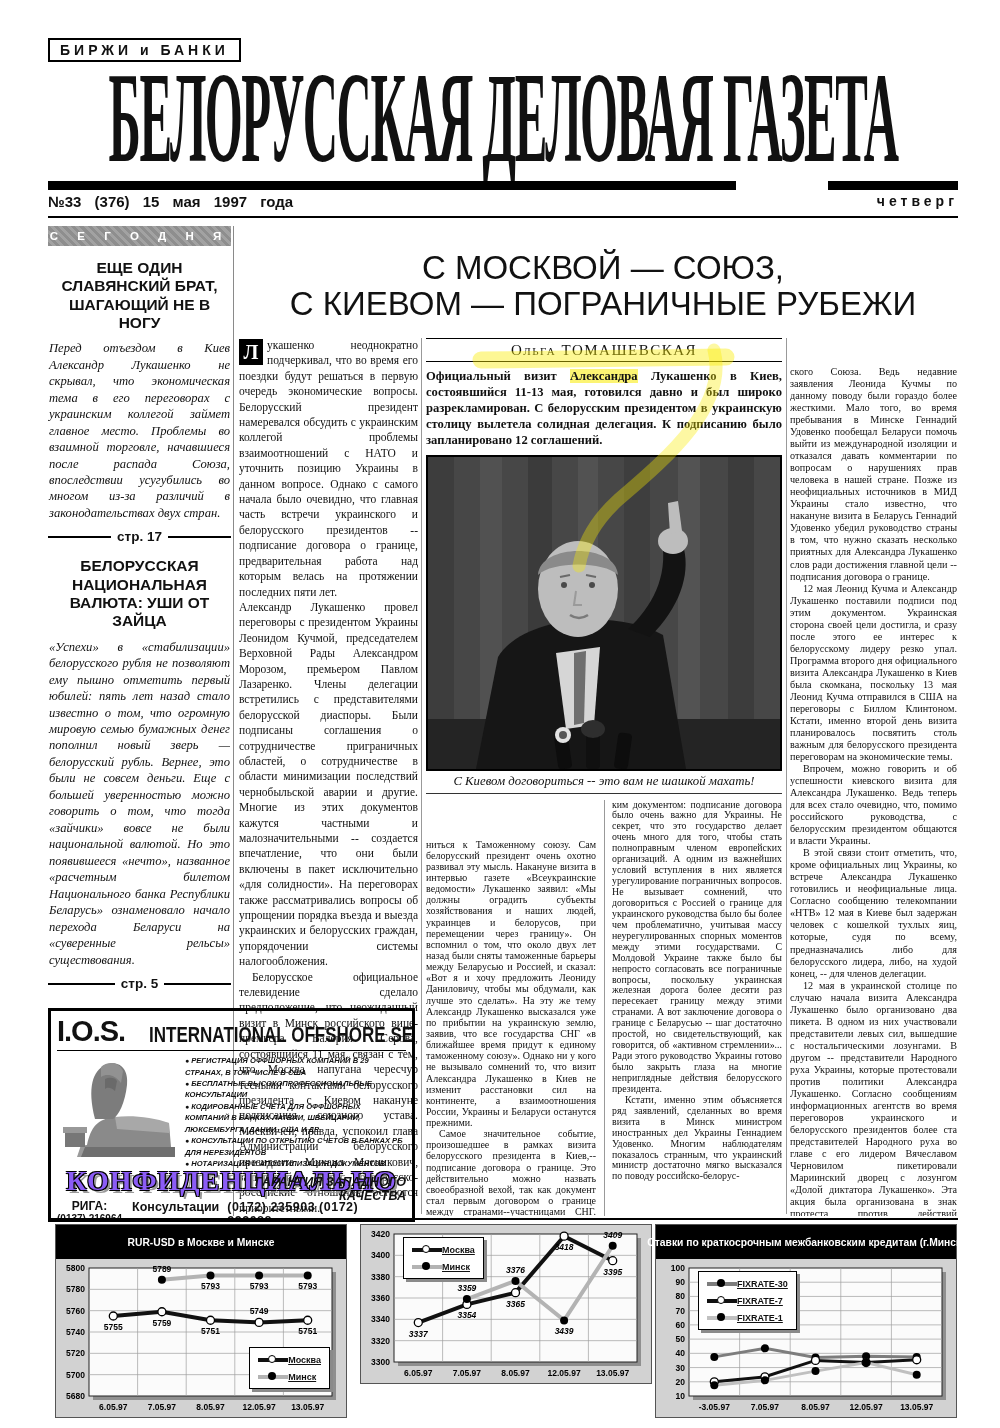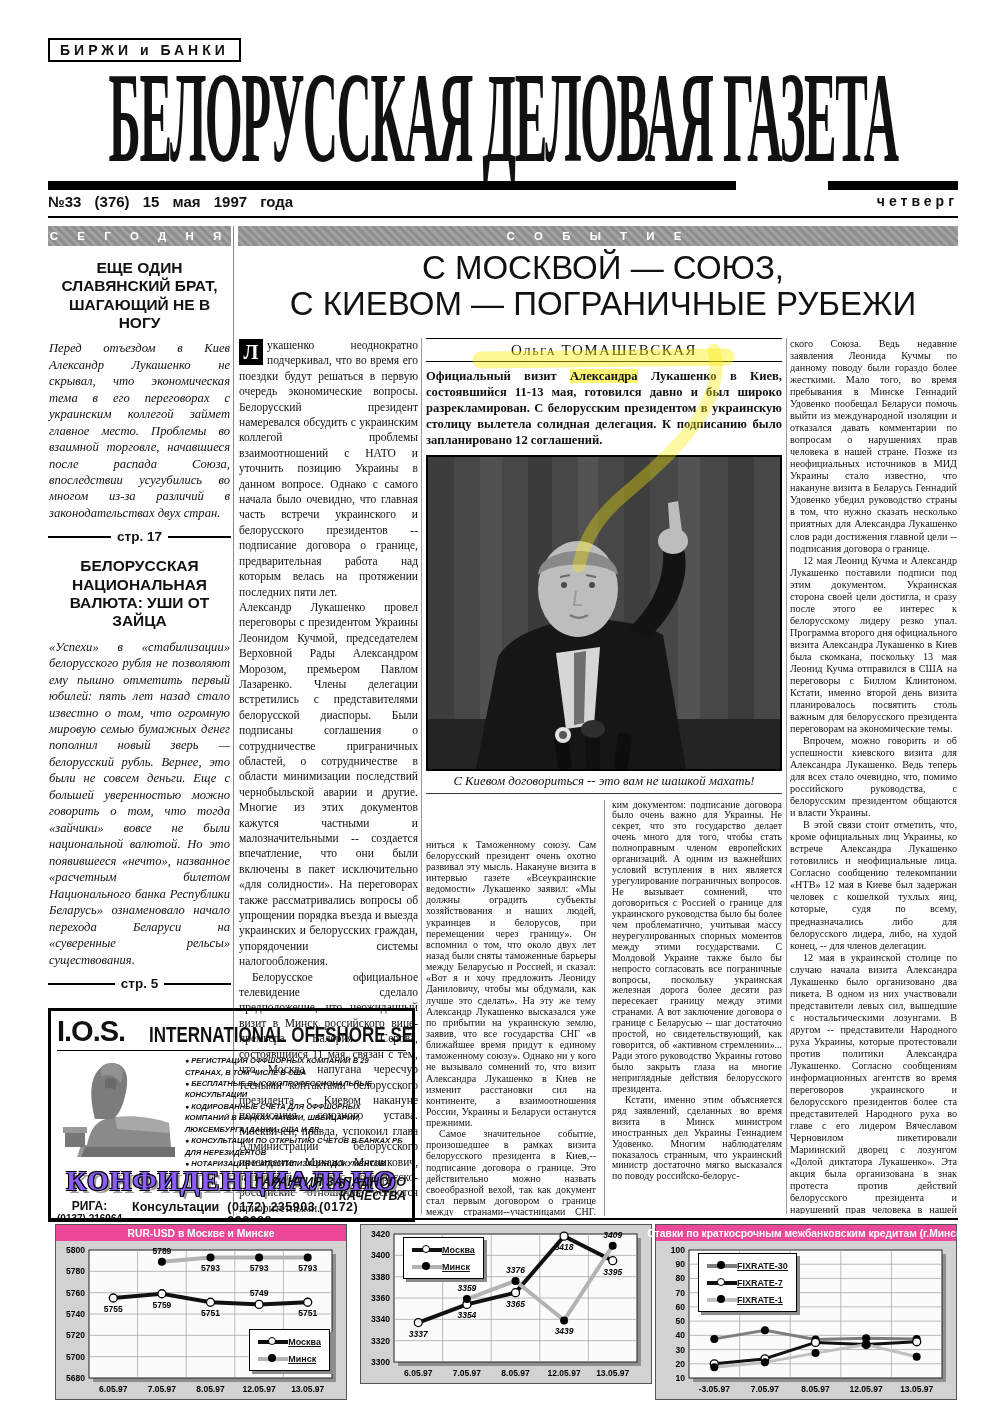--- a/index.html
+++ b/index.html
@@ -37,21 +37,21 @@
 
   
   .main{position:absolute;left:238px;top:226px;width:720px;height:990px;overflow:hidden;}
   .headline{position:absolute;left:5px;top:24px;width:720px;text-align:center;
             font-family:"Liberation Sans",sans-serif;font-weight:normal;font-size:33px;line-height:1.08;}
   .vline{position:absolute;width:1px;background:#999;top:112px;height:876px;}
   .col{position:absolute;top:112px;height:876px;overflow:hidden;}
   .bodytext p{margin:0;text-indent:13px;text-align:justify;}
   .bodytext p:first-child{text-indent:0;}
   .c1{left:1px;width:179px;font-size:11.5px;line-height:1.34;}
-  .c4{left:552px;width:167px;font-size:10.2px;line-height:1.18;}
+  .c4{left:552px;width:167px;font-size:10.2px;line-height:1.18;margin-top:28px;}
   .middle{position:absolute;left:188px;top:112px;width:356px;height:876px;}
   .byline{border-top:1.5px solid #000;border-bottom:1.5px solid #000;height:22px;display:flex;
           align-items:center;justify-content:center;font-variant:small-caps;font-size:15px;letter-spacing:1.5px;}
   .lead{margin-top:6px;font-weight:bold;font-size:12.6px;line-height:1.28;text-align:justify;}
   .lead .hlw{background:rgba(250,235,0,.55);}
   .photo{margin-top:6px;border:2px solid #000;width:352px;height:312px;background:#3c3c3c;overflow:hidden;}
   .caption{height:22px;display:flex;align-items:center;justify-content:center;font-style:italic;
            font-size:12.8px;border-bottom:1px solid #333;}
   .cols23{display:flex;margin-top:6px;height:446px;overflow:hidden;}
   .c2{width:170px;font-size:10px;line-height:1.115;margin-top:39px;}
@@ -81,21 +81,21 @@
   .ad-phones{display:flex;gap:10px;margin-top:3px;font-family:"Liberation Sans",sans-serif;font-weight:bold;}
   .ad-ph-left{font-size:12px;line-height:1.1;text-align:center;}
   .ad-ph-left .small{font-size:10px;}
   .ad-ph-grid{flex:1;display:grid;grid-template-columns:auto 1fr;column-gap:8px;font-size:12.5px;line-height:1.15;}
   .ad-ph-grid .nums{letter-spacing:.5px;}
 
   
   .charts-rule{position:absolute;left:48px;top:1218px;width:910px;height:2px;background:#000;}
   .charts{position:absolute;left:48px;top:1224px;width:910px;height:182px;}
   .chart{position:absolute;top:0;border:1px solid #555;background:#d2d2d2;}
-  .chart-title{height:16px;background:#ec4899;color:#fff;display:flex;align-items:center;justify-content:center;
+  .chart-title{height:34px;background:#000000;color:#fff;display:flex;align-items:center;justify-content:center;
                font-family:"Liberation Sans",sans-serif;font-weight:bold;font-size:10.3px;white-space:nowrap;}
   .chart-body{position:relative;height:158px;}
   .legend{position:absolute;background:#fff;border:1.5px solid #000;box-shadow:3px 3px 0 #8a8a8a;
           padding:3px 8px;z-index:2;}
   .legend-row{display:flex;align-items:center;height:17px;text-decoration:underline;}
   .lsample{position:relative;width:30px;height:10px;display:inline-block;}
   .lline{position:absolute;left:0;right:0;top:3px;height:4px;}
   .ldot{position:absolute;left:10px;top:0;width:8px;height:8px;border-radius:50%;box-sizing:border-box;}
   .ldot.white{background:#fff;border:1.5px solid #000;}
   .ldot.black{background:#000;}
@@ -144,21 +144,20 @@
     </div>
 
     <div>
       <div class="sb-title">К ЧЕМУ ГОТОВЯТ БЕЛОРУССКИЙ СПЕЦНАЗ</div>
 
     </div>
   </div>
   <div class="vsep"></div>
 
   <div class="main">
-    <div class="band">С О Б Ы Т И Е</div>
     <div class="headline">
       <div>С МОСКВОЙ — СОЮЗ,</div>
       <div>С КИЕВОМ — ПОГРАНИЧНЫЕ РУБЕЖИ</div>
     </div>
 
     <div class="vline" style="left:183px;"></div>
     <div class="vline" style="left:548px;"></div>
 
     <div class="col c1 bodytext">
       <p><span class="dropcap">Л</span><span>укашенко неоднократно подчеркивал, что во время его поездки будут решаться в первую очередь экономические вопросы. Белорусский президент намеревался обсудить с украинским коллегой проблемы взаимоотношений с НАТО и уточнить позицию Украины в данном вопросе. Однако с самого начала было очевидно, что главная часть встречи украинского и белорусского президентов -- подписание договора о границе, предварительная работа над которым велась на протяжении последних пяти лет.</span></p>

